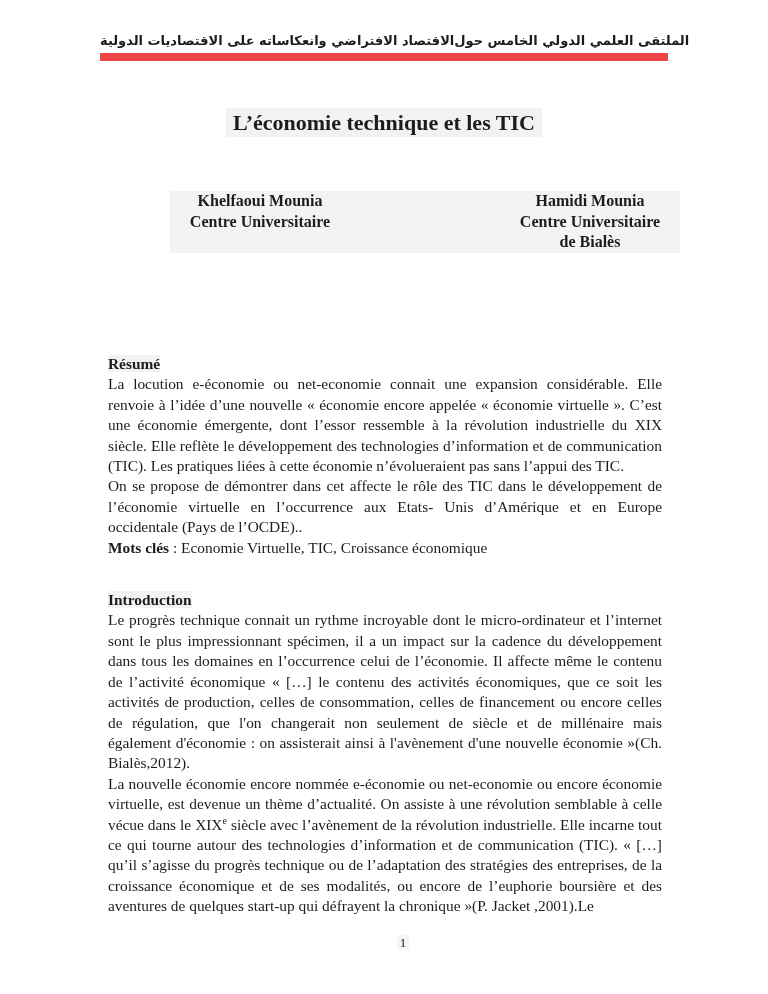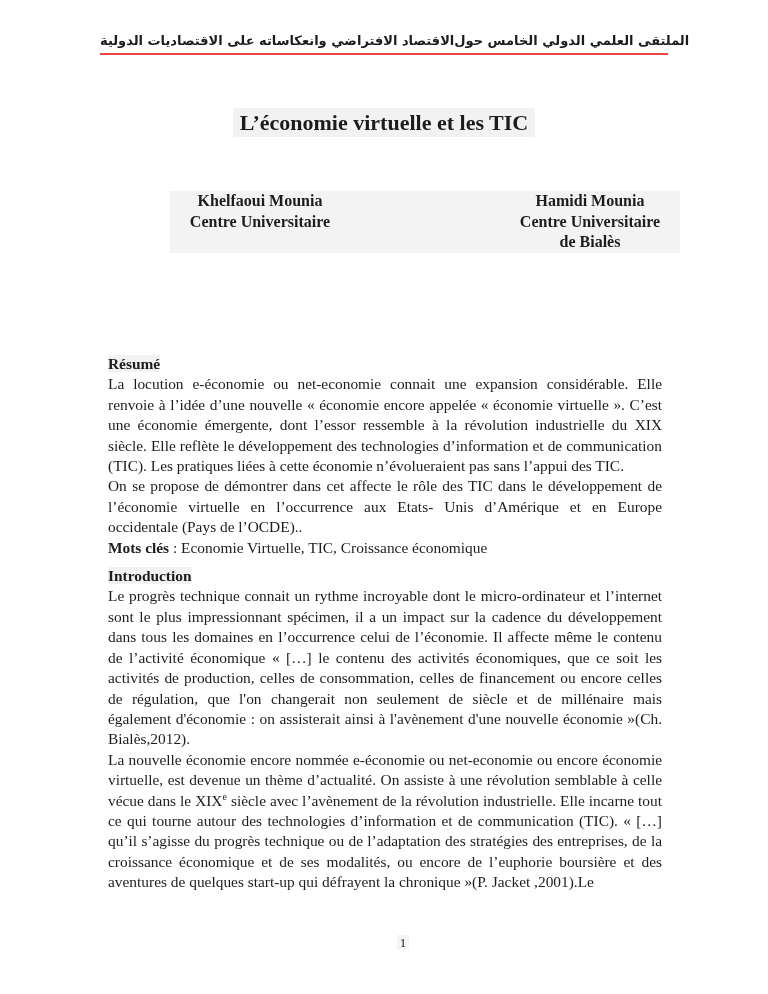--- a/index.html
+++ b/index.html
@@ -8,21 +8,21 @@
     width:768px;height:994px;
     background:#ffffff;
     font-family:"Liberation Serif","DejaVu Serif",serif;
     color:#1c1c1c;
     overflow:hidden;
   }
   
   .header{
     position:absolute;left:100px;top:32px;width:568px;
     display:flex;justify-content:space-between;align-items:flex-end;
-    border-bottom:2px solid #ef4444;
+    border-bottom:8px solid #ef4444;
     padding-bottom:3px;
     font-family:"DejaVu Sans",sans-serif;
     font-weight:bold;font-size:13px;line-height:18px;
   }
   .header .ar{direction:rtl;unicode-bidi:embed;white-space:nowrap;}
   
   .title-wrap{position:absolute;top:108px;left:0;width:768px;text-align:center;}
   .doc-title{
     display:inline-block;background:#f2f2f2;
     font-weight:bold;font-size:22px;line-height:27px;padding:1px 7px;
@@ -39,38 +39,38 @@
   
   .content{
     position:absolute;left:108px;top:354px;width:554px;
     font-size:15.4px;line-height:20.4px;
     text-align:justify;
   }
   .content p{margin:0;}
   .section-heading{font-weight:bold;}
   .hl{background:#f2f2f2;}
   .bold{font-weight:bold;font-family:Liberation Serif, serif;}
-  .intro-block{margin-top:8px;}
+  .intro-block{margin-top:32px;}
   sup.sups{font-size:10px;line-height:0;vertical-align:super;}
   
   .page-number-wrap{position:absolute;top:935px;left:0;width:806px;text-align:center;font-size:13px;}
   .page-number-wrap span{background:#f5f5f5;padding:0 3px;}
 </style>
 </head>
 <body>
 
 <div class="page">
 
   <div class="header">
     <span class="ar">الاقتصاد الافتراضي وانعكاساته على الاقتصاديات الدولية</span>
     <span class="ar">الملتقى العلمي الدولي الخامس حول</span>
   </div>
 
   <div class="title-wrap">
-    <span class="doc-title">L’économie virtuelle et les TIC</span>
+    <span class="doc-title">L’économie technique et les TIC</span>
   </div>
 
   <div class="authors">
     <div class="author-col">
       <div>Khelfaoui Mounia</div>
       <div>Centre Universitaire</div>
     </div>
     <div class="author-col">
       <div>Hamidi Mounia</div>
       <div>Centre Universitaire</div>

